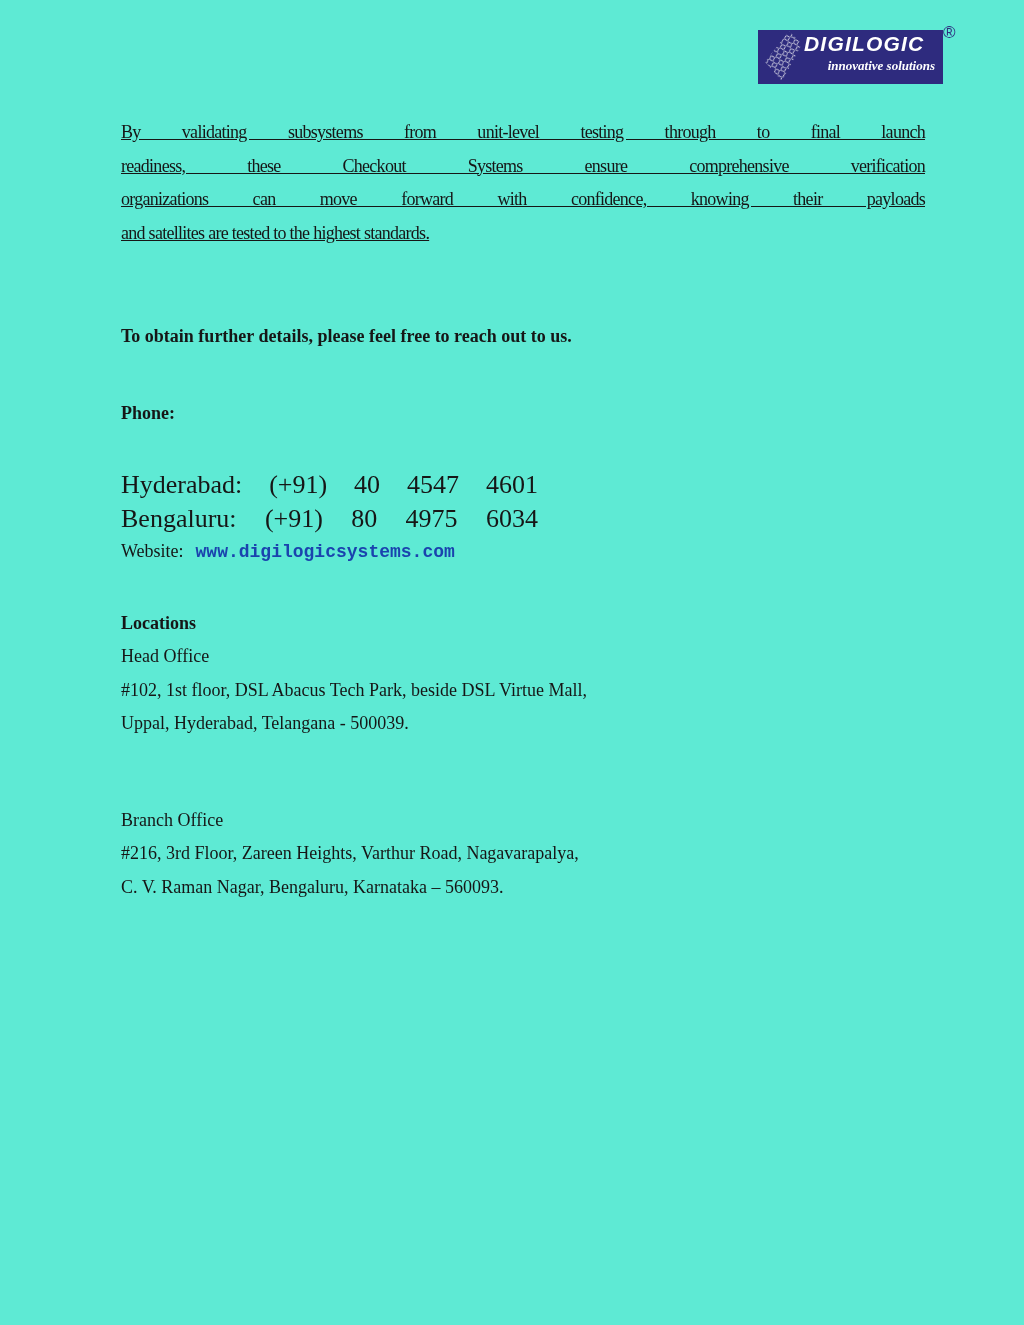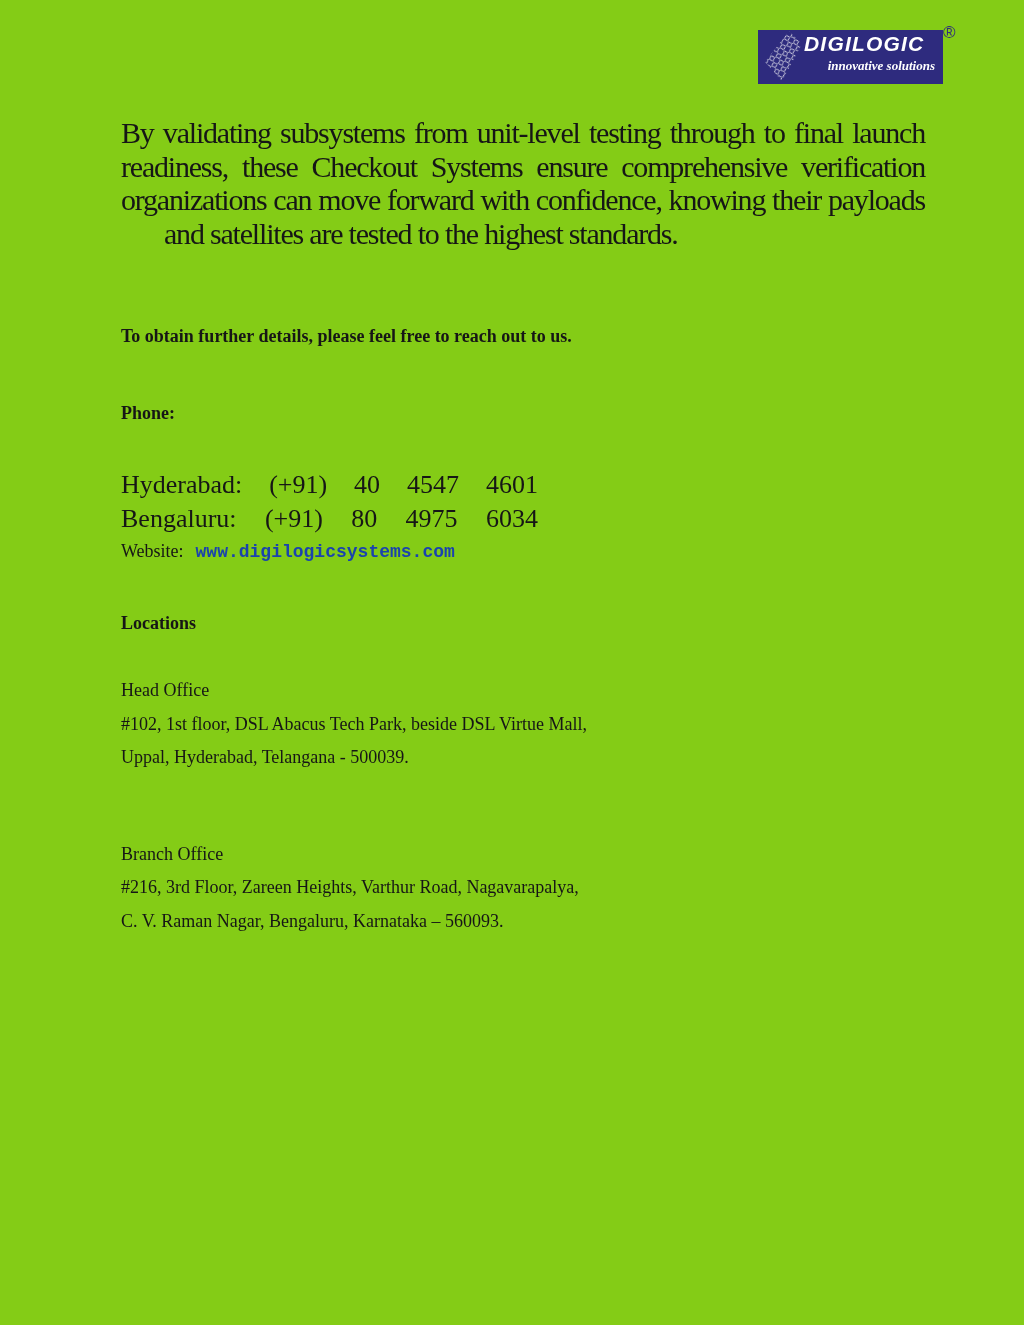--- a/index.html
+++ b/index.html
@@ -10,21 +10,21 @@
     --email-color:#2a5fc4;
     --text-color:#161616;
   }
   *{box-sizing:border-box;}
   html,body{margin:0;padding:0;}
   body{
     width:1024px;height:1325px;background:#ffffff;position:relative;
     font-family:"Liberation Serif","DejaVu Serif",serif;color:var(--text-color);
     overflow:hidden;
   }
-  .page{position:absolute;inset:0;background:#84cc16;}
+  .page{position:absolute;inset:0;background:#5eead4;}
 
   
   .logo-wrap{position:absolute;left:758px;top:30px;width:185px;height:54px;}
   .logo-svg{display:block;width:185px;height:54px;}
   .logo-bg-rect{fill:var(--logo-bg);}
   .logo-brand{
     font-family:"Liberation Sans","DejaVu Sans",sans-serif;
     font-weight:bold;font-style:italic;font-size:21px;letter-spacing:1.2px;
     fill:var(--logo-fg);
   }
@@ -36,35 +36,35 @@
   .reg-mark{
     position:absolute;left:185px;top:-6px;
     font-family:"Liberation Sans","DejaVu Sans",sans-serif;
     font-size:17px;line-height:17px;color:var(--logo-bg);
   }
 
   
   .content{position:absolute;left:121px;top:0;width:804px;}
   .line{font-size:18px;line-height:33.5px;white-space:nowrap;}
   .jline{
-    font-size:30px;line-height:33.5px;letter-spacing:-0.04em;
-    text-align:justify;text-align-last:justify;white-space:nowrap;
+    font-size:18px;line-height:33.5px;letter-spacing:-0.04em;
+    text-align:justify;text-align-last:justify;white-space:nowrap;text-decoration:underline;
   }
-  .jline.lastline{text-align:left;text-align-last:left;margin-left:43px;}
+  .jline.lastline{text-align:left;text-align-last:left;}
   .bold{font-weight:bold;}
 
   .para{margin-top:116px;}
   .cta{margin-top:70px;}
   .phone-label{margin-top:43px;font-family:Liberation Serif, serif;}
   .phone-rows{margin-top:38px;}
   .phone-row{display:flex;justify-content:space-between;width:417px;font-size:26px;line-height:33.5px;gap:16px;}
   .site-link{color:var(--website-color);font-weight:bold;text-decoration:none;margin-left:12px;cursor:pointer;font-family:Liberation Mono, monospace;}
   .mail-link{color:var(--email-color);text-decoration:underline;margin-left:8px;cursor:pointer;}
   .locations-heading{margin-top:37px;}
-  .head-office{margin-top:34px;}
+  .head-office{}
   .branch-office{margin-top:63px;}
 </style>
 </head>
 <body>
 
 <div class="page">
 
   <div class="logo-wrap">
     <svg class="logo-svg" viewBox="0 0 185 54">
       <rect class="logo-bg-rect" x="0" y="0" width="185" height="54"></rect>

